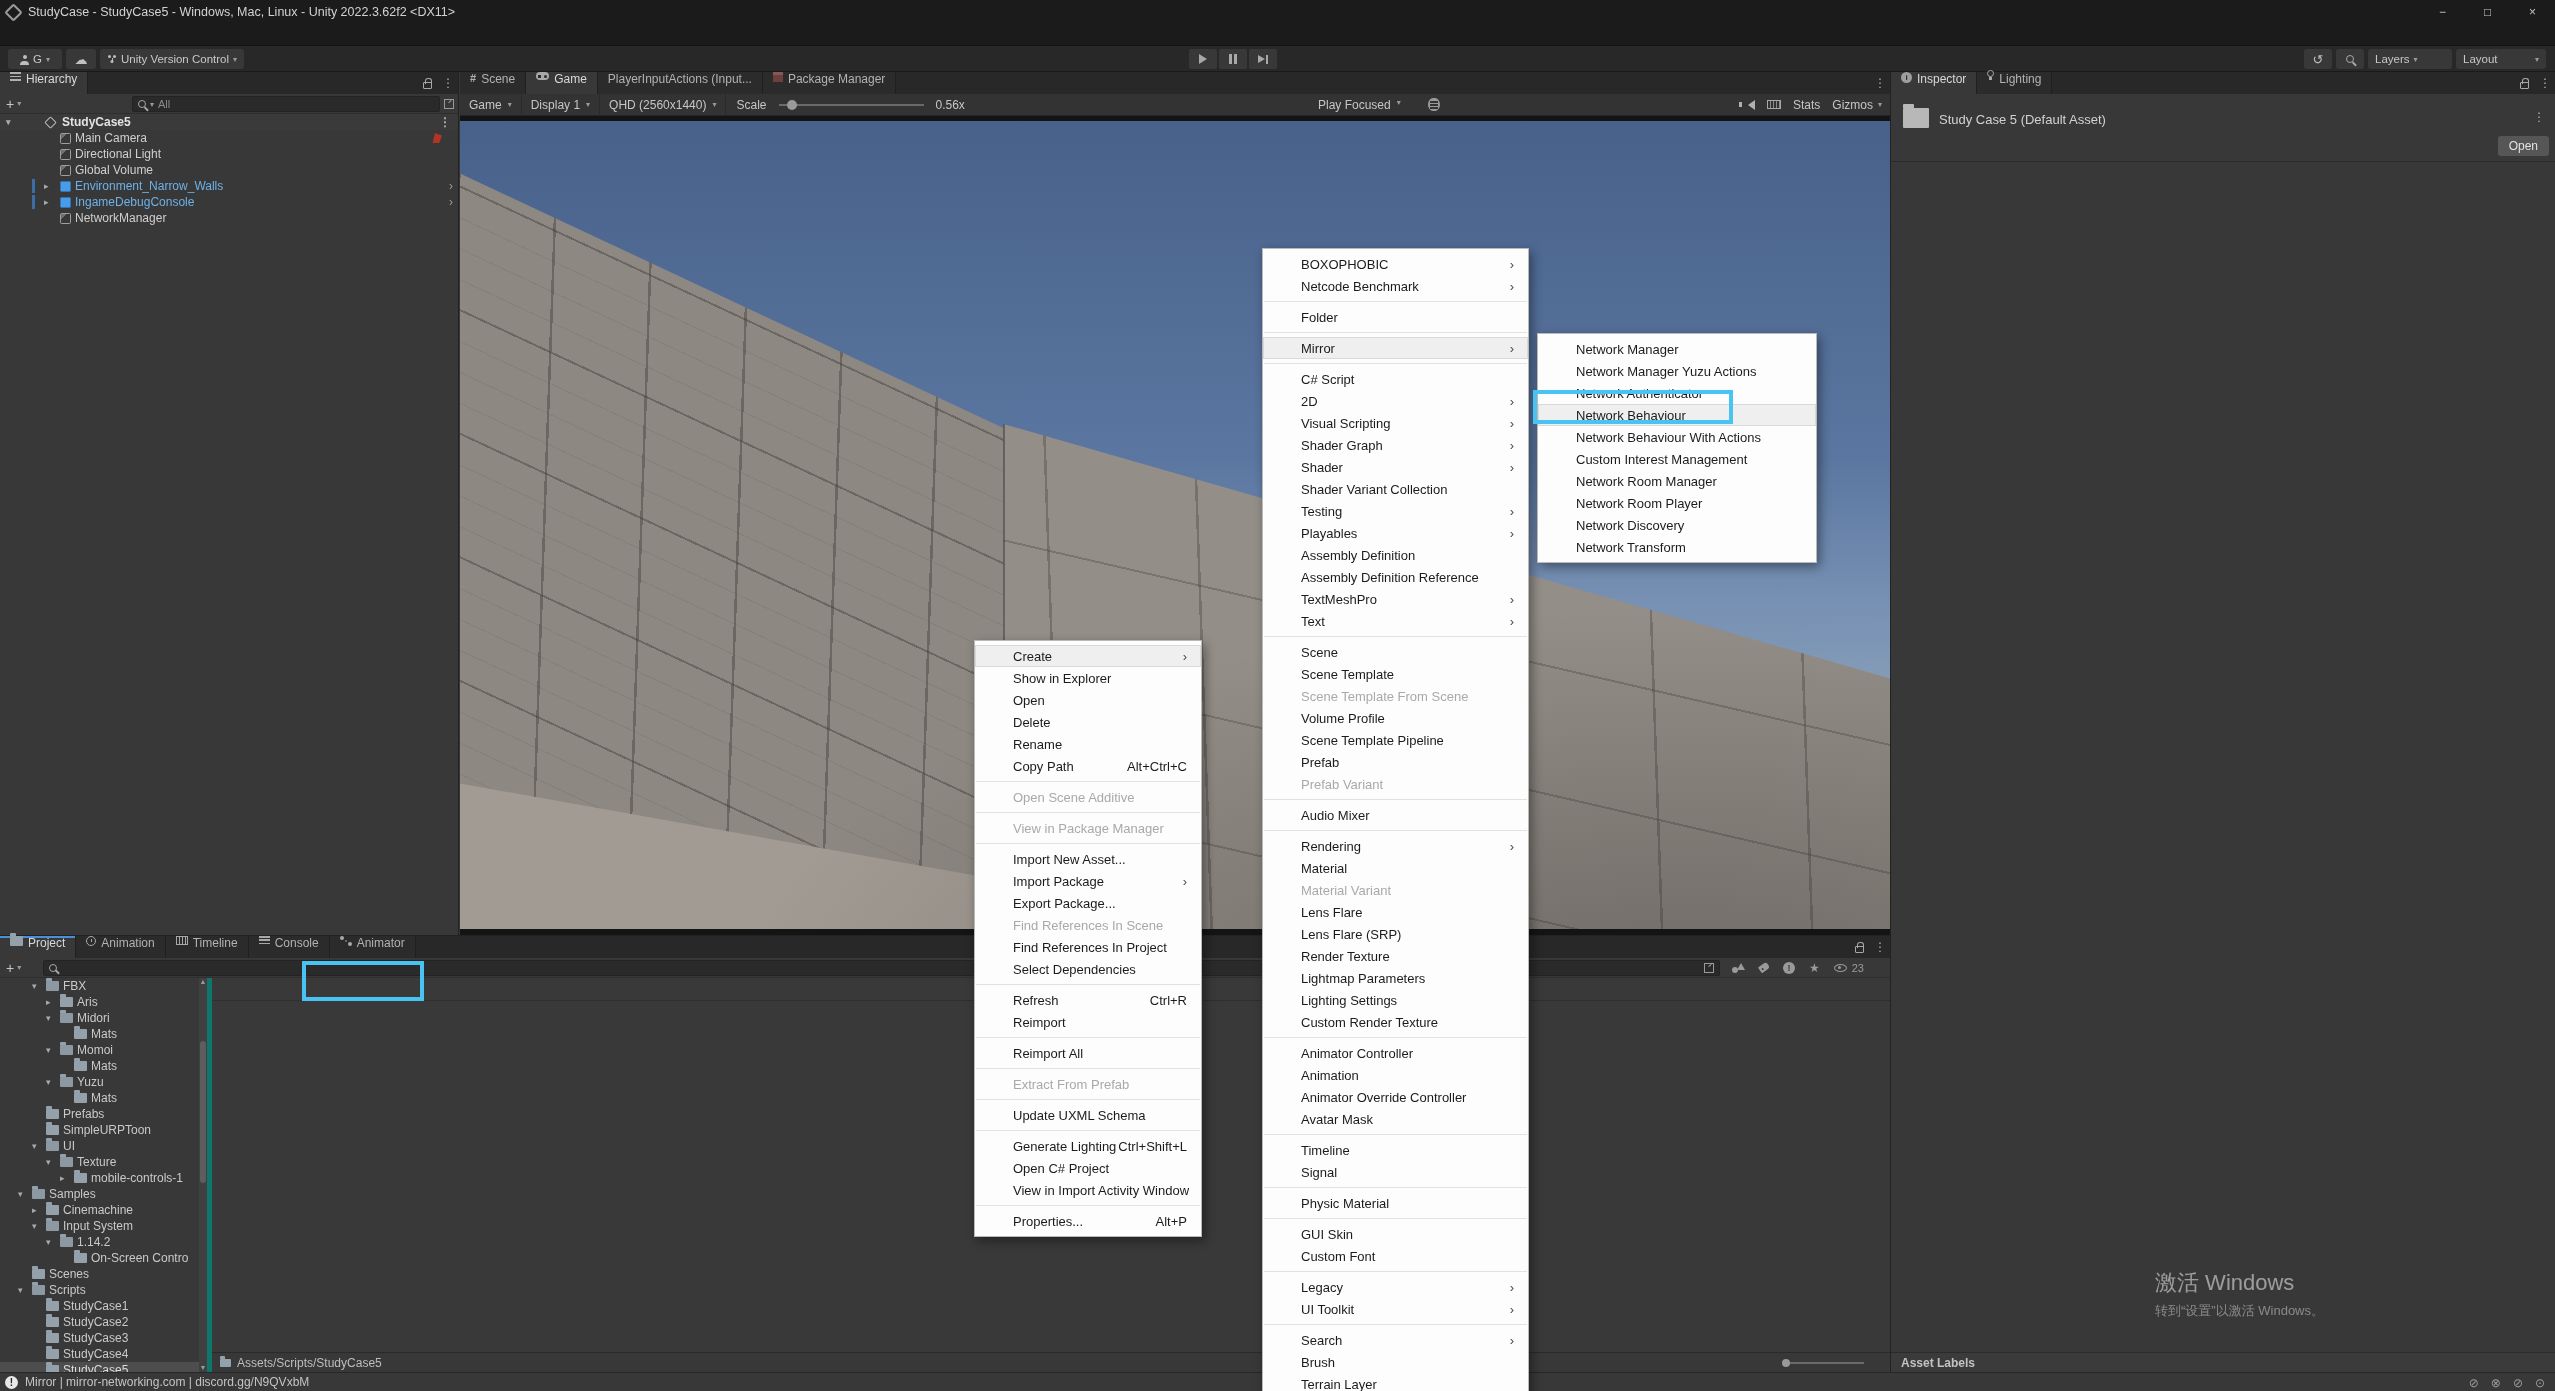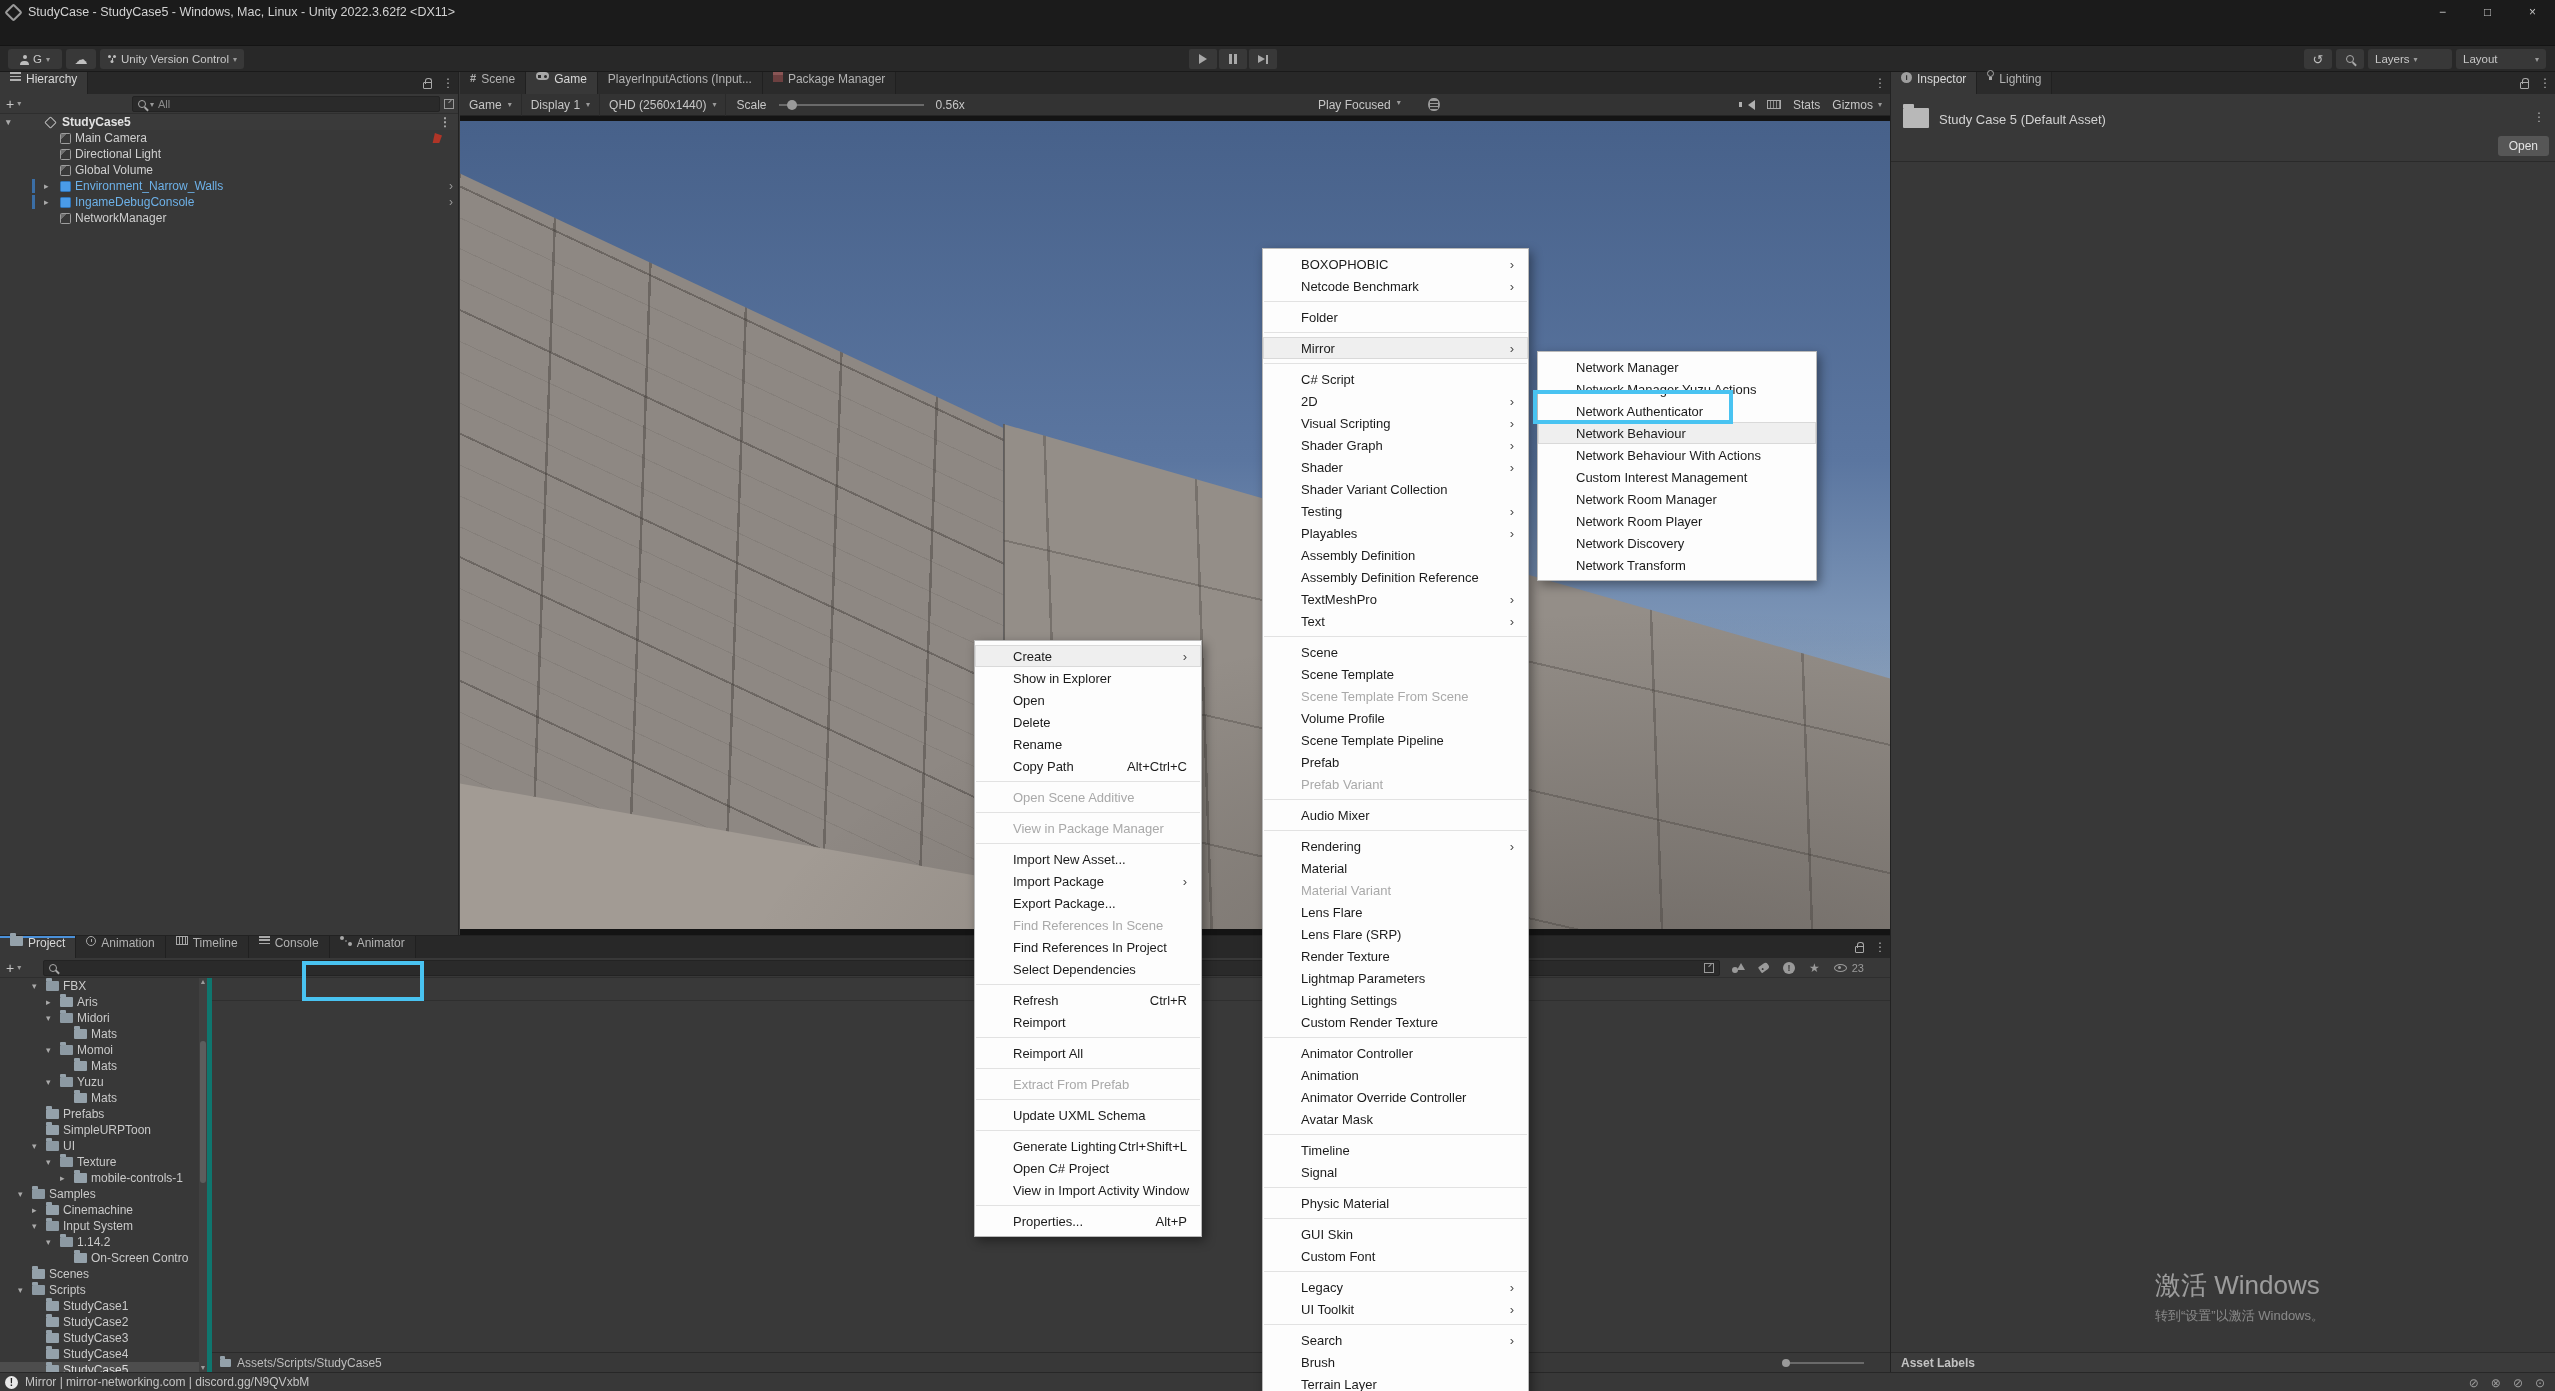--- a/index.html
+++ b/index.html
@@ -186,35 +186,35 @@
 .statusbar{position:absolute;left:0;top:1372px;width:2555px;height:19px;background:#383838;border-top:1px solid #272727;
   display:flex;align-items:center;gap:7px;padding-left:5px;font-size:12px;color:#c4c4c4}
 .i-notif{width:13px;height:13px;border-radius:50%;background:#e8e8e8;color:#222;font-size:10px;font-weight:bold;display:flex;align-items:center;justify-content:center;flex:none}
 .sb-icons{position:absolute;right:10px;top:0;height:19px;display:flex;align-items:center;gap:12px;font-size:12px;color:#9a9a9a}
 
 
 .menu{position:absolute;background:#fdfdfd;border:1px solid #b9b9b9;box-shadow:3px 4px 10px rgba(0,0,0,.4);
   padding:4px 0;font-size:13px;color:#1b1b1b;z-index:30}
 .menu-ctx{left:974px;top:640px;width:228px}
 .menu-create{left:1262px;top:248px;width:267px}
-.menu-mirror{left:1537px;top:351px;width:280px}
+.menu-mirror{left:1537px;top:333px;width:280px}
 .mi{height:22px;display:flex;align-items:center;padding:0 14px 0 38px;position:relative;white-space:nowrap}
 .mi .mi-shortcut{margin-left:auto}
 .mi .mi-arrow{margin-left:auto;font-size:13px;color:#4a4a4a}
 .mi.f-disabled{color:#a9a9a9}
 .mi.f-hover{background:#efefef;box-shadow:inset 0 0 0 1px #d9d9d9}
 .mi.f-sep{margin-bottom:9px}
 .mi.f-sep::after{content:"";position:absolute;left:1px;right:1px;bottom:-5px;height:1px;background:#e2e2e2}
 
 
 .anno{position:absolute;border:4px solid #49c3f1;z-index:60;background:transparent}
 .anno-nb{left:1533px;top:390px;width:200px;height:34px}
 .anno-bc{left:302px;top:961px;width:122px;height:40px}
 .watermark{position:absolute;left:2155px;top:1268px;z-index:40;color:rgba(255,255,255,.5);pointer-events:none}
-.watermark .wm1{font-size:26px}
+.watermark .wm1{font-size:22px}
 .watermark .wm2{font-size:13px;margin-top:4px;color:rgba(255,255,255,.4)}
 </style>
 </head>
 <body>
 
 <div id="app">
 
   <div class="titlebar">
     <span class="unity-logo"></span>
     <span>StudyCase - StudyCase5 - Windows, Mac, Linux - Unity 2022.3.62f2 &lt;DX11&gt;</span>

